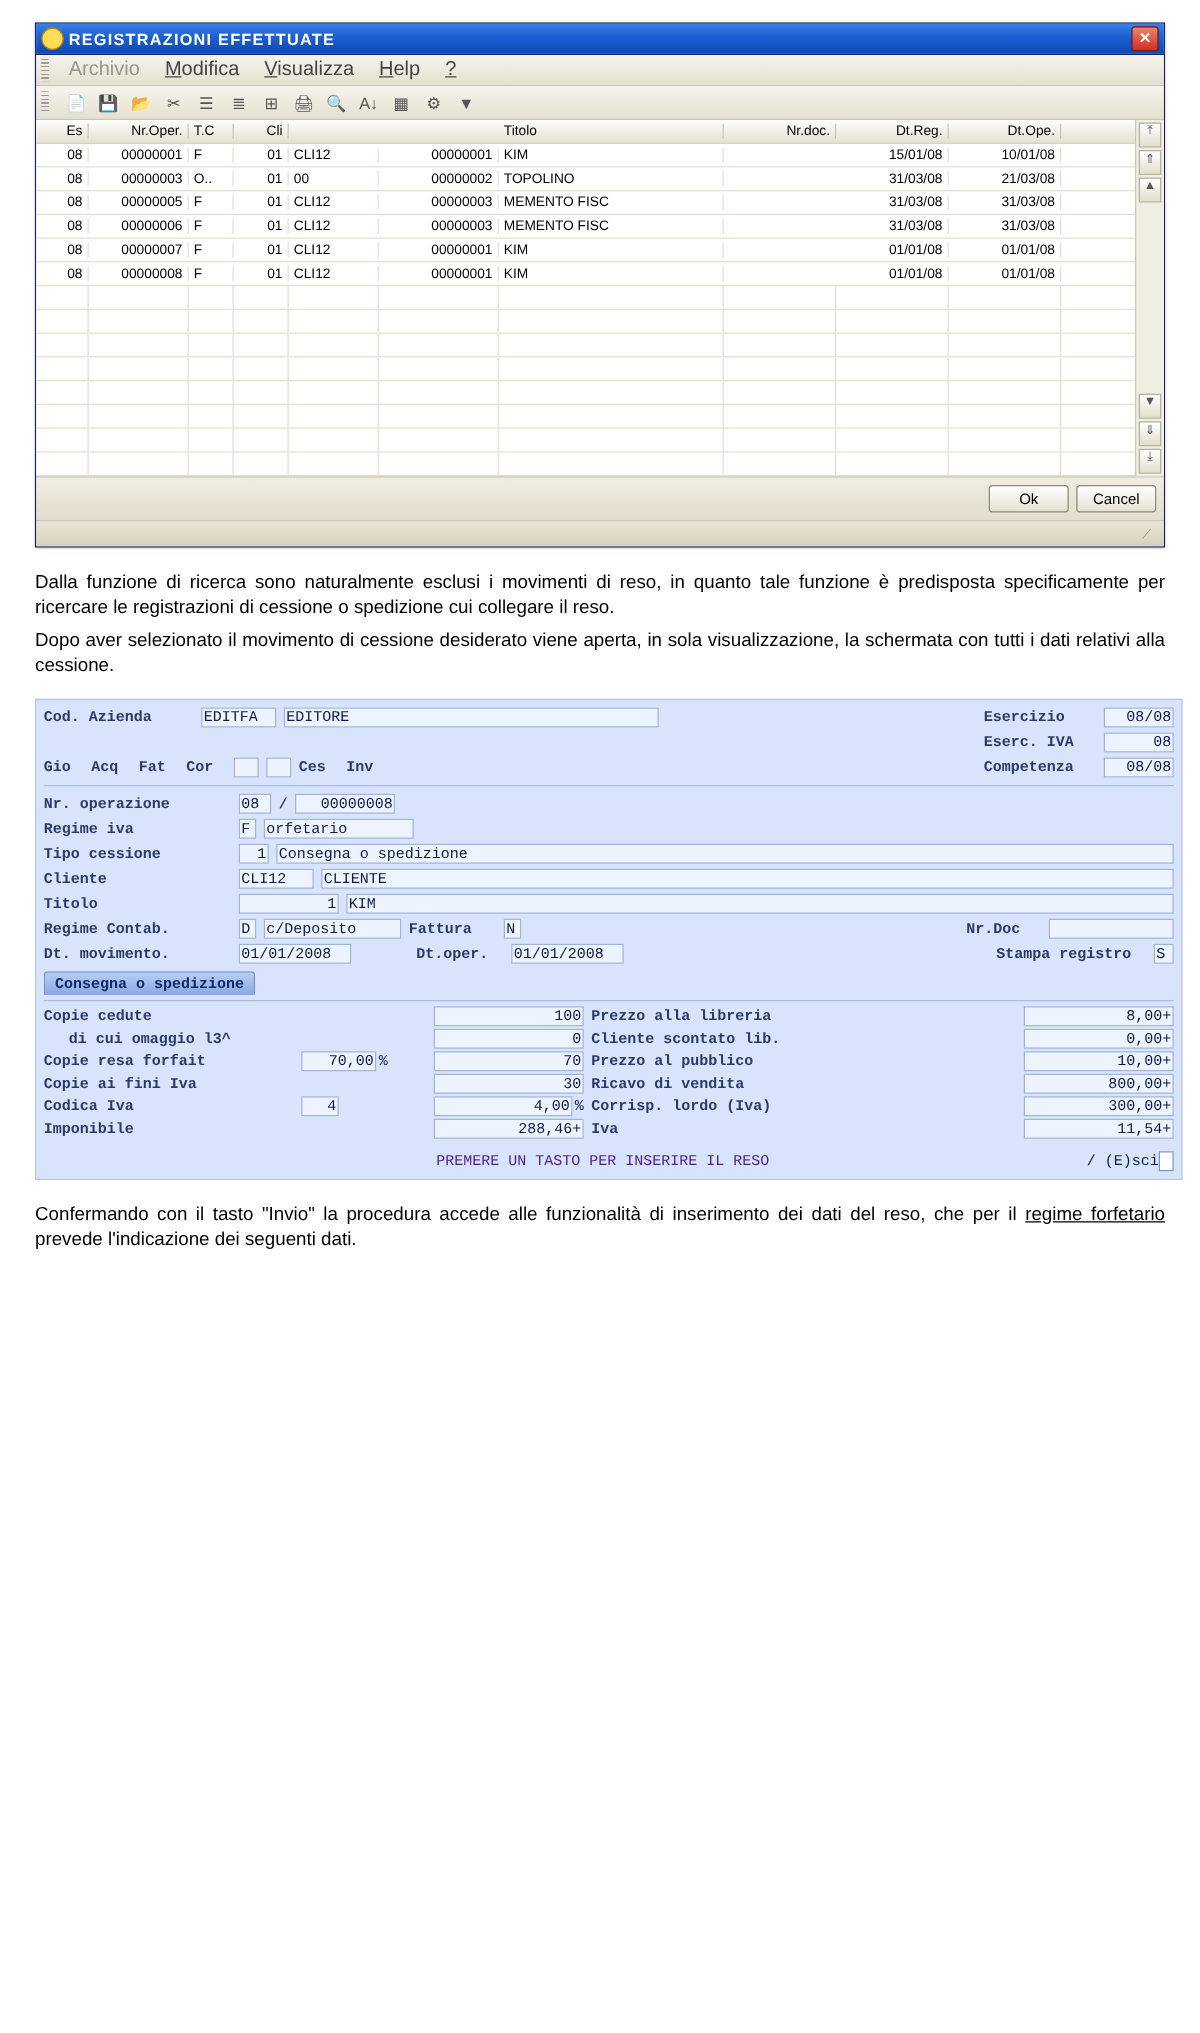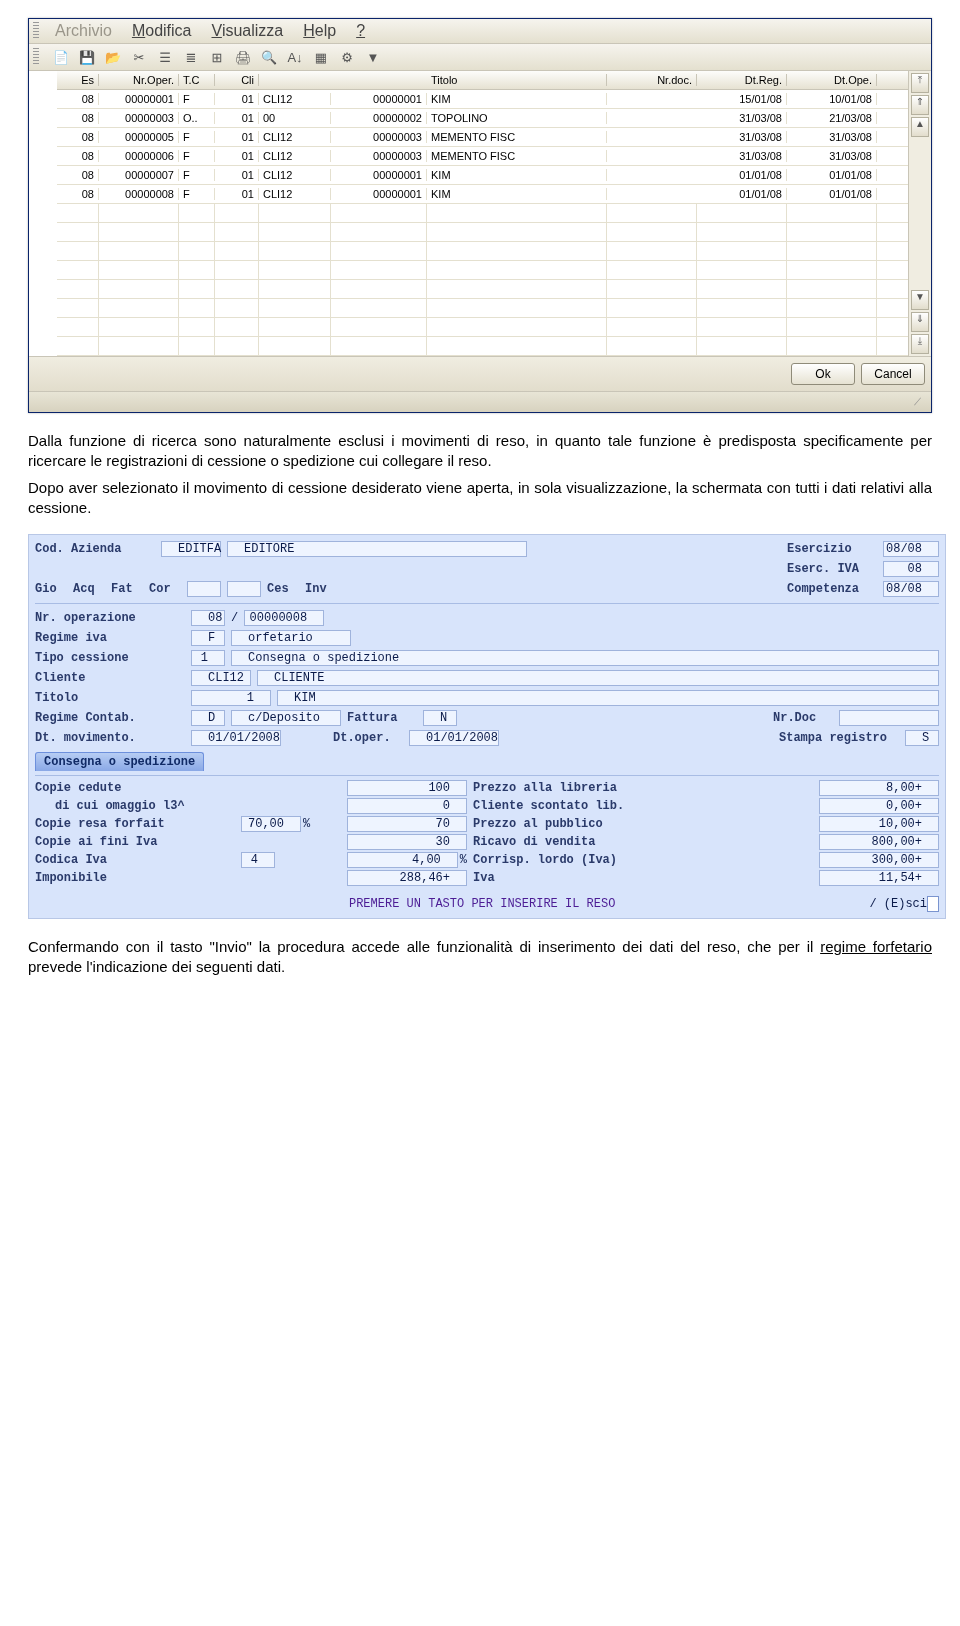--- a/index.html
+++ b/index.html
@@ -92,21 +92,21 @@
     display: grid;
     grid-template-columns: 42px 80px 36px 44px 72px 96px 180px 90px 90px 90px;
     height: 18px;
     font-size: 11px;
     align-items: center;
   }
   .grid-area {
     display: flex;
     background: #fff;
   }
-  .grid-main { flex: 1; overflow: hidden; padding-left: 28px; }
+  .grid-main { flex: 1; overflow: hidden; }
   .grid-header {
     background: linear-gradient(to bottom, #fdfdfb, #e6e2d2);
     border-bottom: 1px solid #c9c5b7;
   }
   .grid-header > div {
     border-right: 1px solid #c9c5b7;
     padding: 0 4px;
     white-space: nowrap;
     overflow: hidden;
   }
@@ -186,21 +186,21 @@
   .bf-row {
     display: flex;
     align-items: center;
     height: 20px;
     gap: 6px;
   }
   .bf-label { color: #2a3a6a; font-weight: bold; }
   .bf-field {
     background: #eef4ff;
     border: 1px solid #9fb3dc;
-    padding: 1px 16px;
+    padding: 1px 1px;
     height: 16px;
     display: inline-flex;
     align-items: center;
     font-size: 12px;
     box-sizing: border-box;
   }
   .bf-field.long { flex: 1; }
   .bf-tab {
     display:inline-block;
     background: linear-gradient(to bottom,#b7cdf3,#8aa8e6);
@@ -250,20 +250,25 @@
   }
   .page-footer .seg { white-space: nowrap; }
   .page-footer .mid { font-style: italic; font-weight: bold; }
 </style>
 </head>
 <body>
 
 <div class="page">
 
   <div class="window">
+    <div class="titlebar">
+      <span class="app-icon"></span>
+      <span class="title-text">REGISTRAZIONI EFFETTUATE</span>
+      <span class="close-btn">✕</span>
+    </div>
     <div class="menubar">
       <span class="grip"></span>
       <span class="menu-item disabled"><span>Archivio</span></span>
       <span class="menu-item"><u>M</u><span>odifica</span></span>
       <span class="menu-item"><u>V</u><span>isualizza</span></span>
       <span class="menu-item"><u>H</u><span>elp</span></span>
       <span class="menu-item"><u>?</u></span>
     </div>
     <div class="toolbar">
       <span class="grip"></span>

